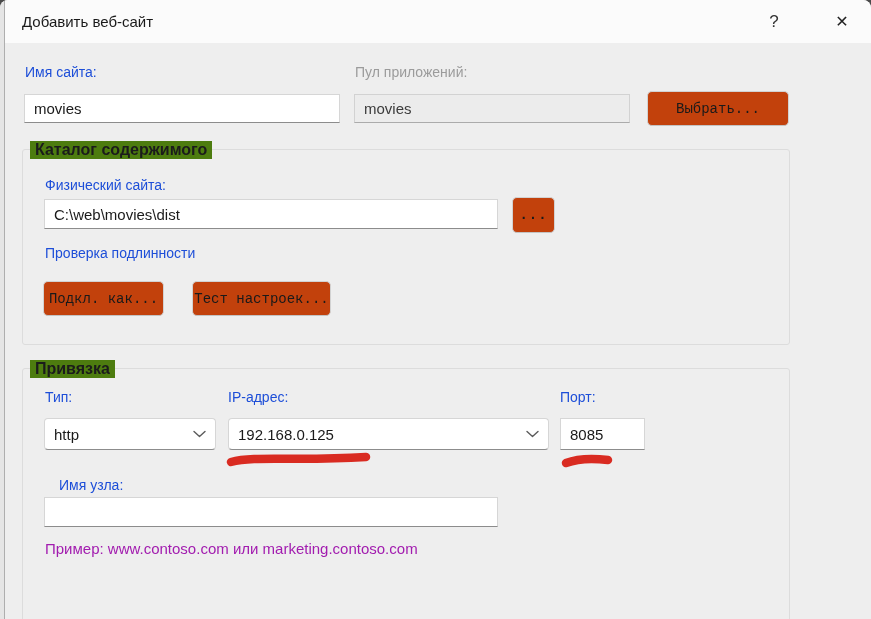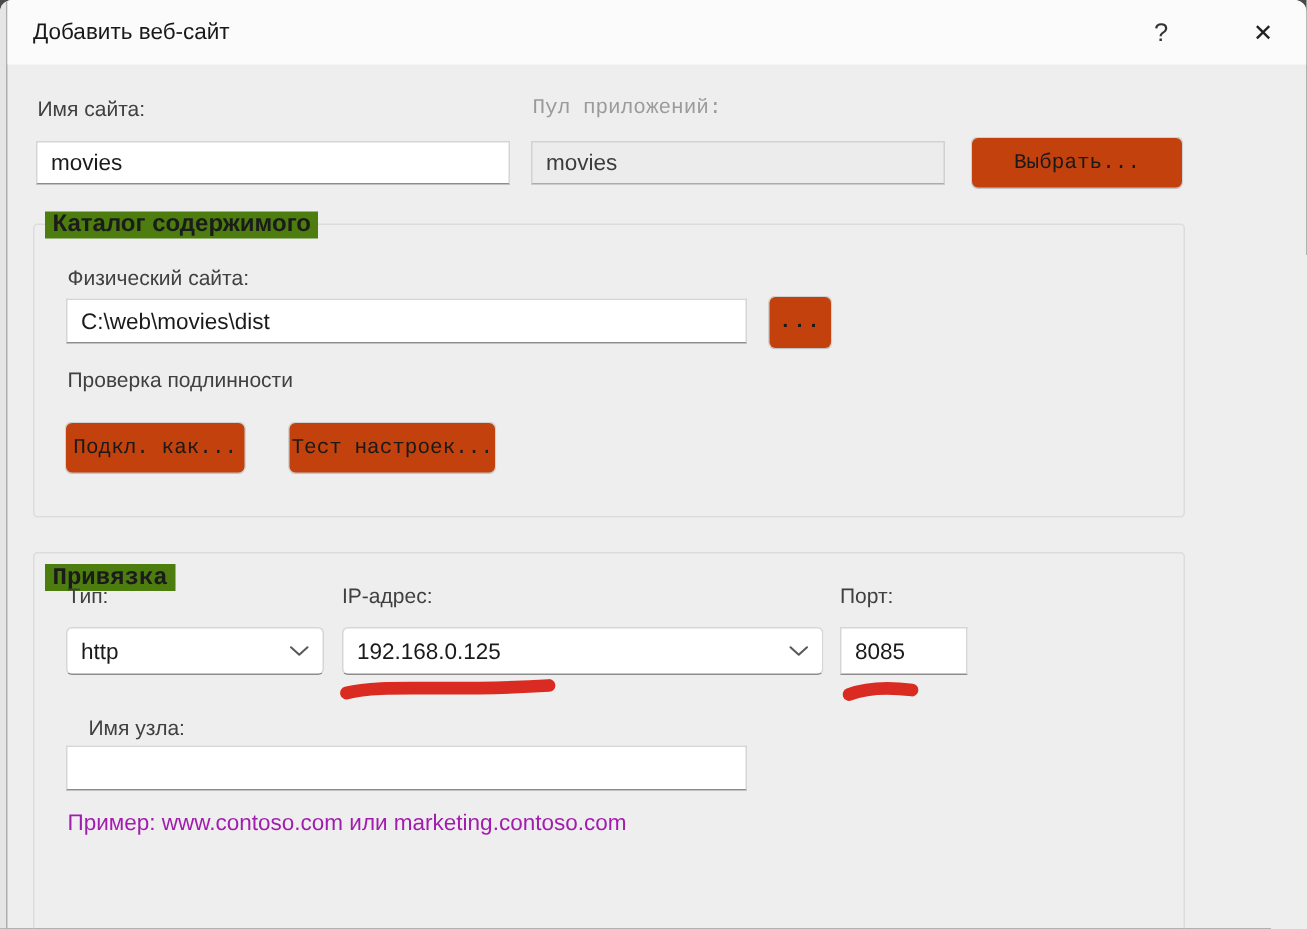--- a/index.html
+++ b/index.html
@@ -24,21 +24,21 @@
   }
   .tb-btn{
     position:absolute;top:5px;width:34px;height:33px;
     background:transparent;border:none;cursor:default;
     font-family:"Liberation Sans","DejaVu Sans",sans-serif;
     color:#222;display:flex;align-items:center;justify-content:center;padding:0;
   }
   .tb-help{right:80px;font-size:17px;font-weight:400;color:#333;}
   .tb-close{right:12px;font-size:16px;font-weight:300;}
   .lbl{
-    position:absolute;font-size:14px;color:#404040;white-space:nowrap;
+    position:absolute;font-size:14px;color:#1d4ed8;white-space:nowrap;
   }
   .lbl.disabled{color:#9b9b9b;}
   .textbox{
     position:absolute;box-sizing:border-box;
     background:#ffffff;border:1px solid #d6d6d6;border-bottom:1px solid #8c8c8c;
     border-radius:0;padding:0 9px;margin:0;
     font-family:"Liberation Sans","DejaVu Sans",sans-serif;
     font-size:15px;color:#1a1a1a;outline:none;
   }
   .textbox:disabled,.textbox.is-disabled{
@@ -81,38 +81,38 @@
 
   <div class="titlebar">
     <span class="title">Добавить веб-сайт</span>
     <button class="tb-btn tb-help">?</button>
     <button class="tb-btn tb-close">✕</button>
   </div>
 
   <span class="lbl" style="left:25px;top:64px;">Имя сайта:</span>
   <input class="textbox" style="left: 24px; top: 94px; width: 316px; height: 29px;" value="movies">
 
-  <span class="lbl disabled" style="left:355px;top:64px;font-family:Liberation Mono, monospace;">Пул приложений:</span>
+  <span class="lbl disabled" style="left:355px;top:64px;">Пул приложений:</span>
   <input class="textbox is-disabled" style="left: 354px; top: 94px; width: 276px; height: 29px;" value="movies">
 
   <button class="btn" style="left:647px;top:91px;width:142px;height:35px;">Выбрать...</button>
 
   <div class="groupbox" style="left:22px;top:149px;width:768px;height:196px;"></div>
   <span class="group-label" style="left:30px;top:141px;">Каталог содержимого</span>
 
   <span class="lbl" style="left:45px;top:177px;">Физический сайта:</span>
   <input class="textbox" style="left: 44px; top: 199px; width: 454px; height: 30px;" value="C:\web\movies\dist">
   <button class="btn" style="left:512px;top:197px;width:43px;height:36px;font-weight:700;letter-spacing:1px;">...</button>
 
   <span class="lbl" style="left:45px;top:245px;">Проверка подлинности</span>
   <button class="btn" style="left:192px;top:281px;width:139px;height:35px;">Тест настроек...</button>
   <button class="btn" style="left:43px;top:281px;width:121px;height:35px;">Подкл. как...</button>
 
   <div class="groupbox" style="left:22px;top:368px;width:768px;height:280px;"></div>
-  <span class="group-label" style="left:30px;top:376px;font-family:Liberation Mono, monospace;">Привязка</span>
+  <span class="group-label" style="left:30px;top:360px;">Привязка</span>
 
   <span class="lbl" style="left:45px;top:389px;">Тип:</span>
   <div class="combo" style="left:44px;top:418px;width:172px;height:32px;">
     <span class="combo-text">http</span>
     <span class="chev">
       <svg width="13" height="8" viewBox="0 0 13 8">
           <path d="M1 1.5 L6.5 6.5 L12 1.5" fill="none" stroke="#5a5a5a" stroke-width="1.4" stroke-linecap="round" stroke-linejoin="round"></path>
         </svg>
     </span>
   </div>

